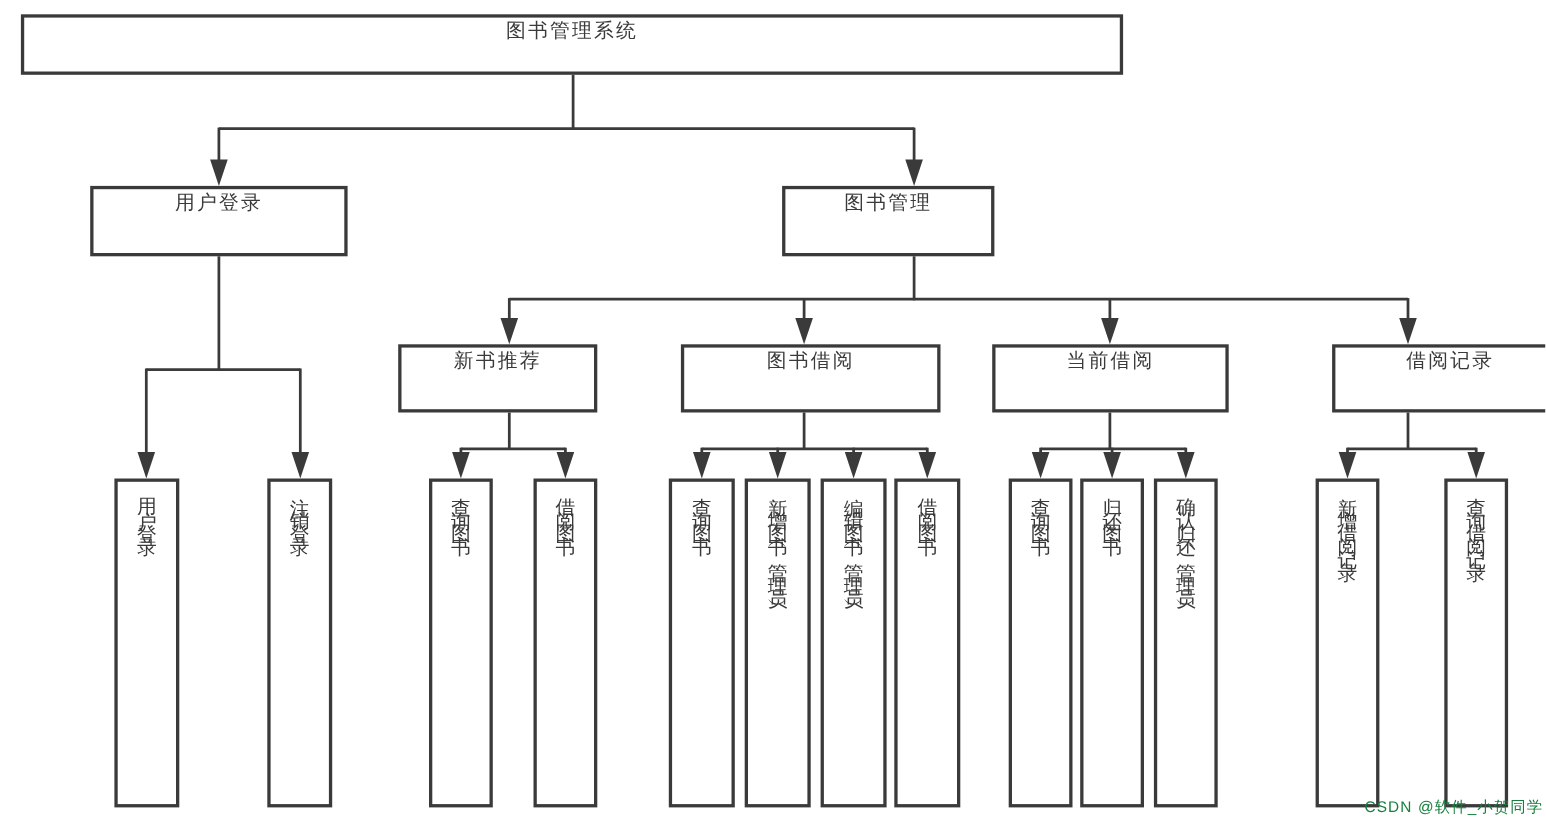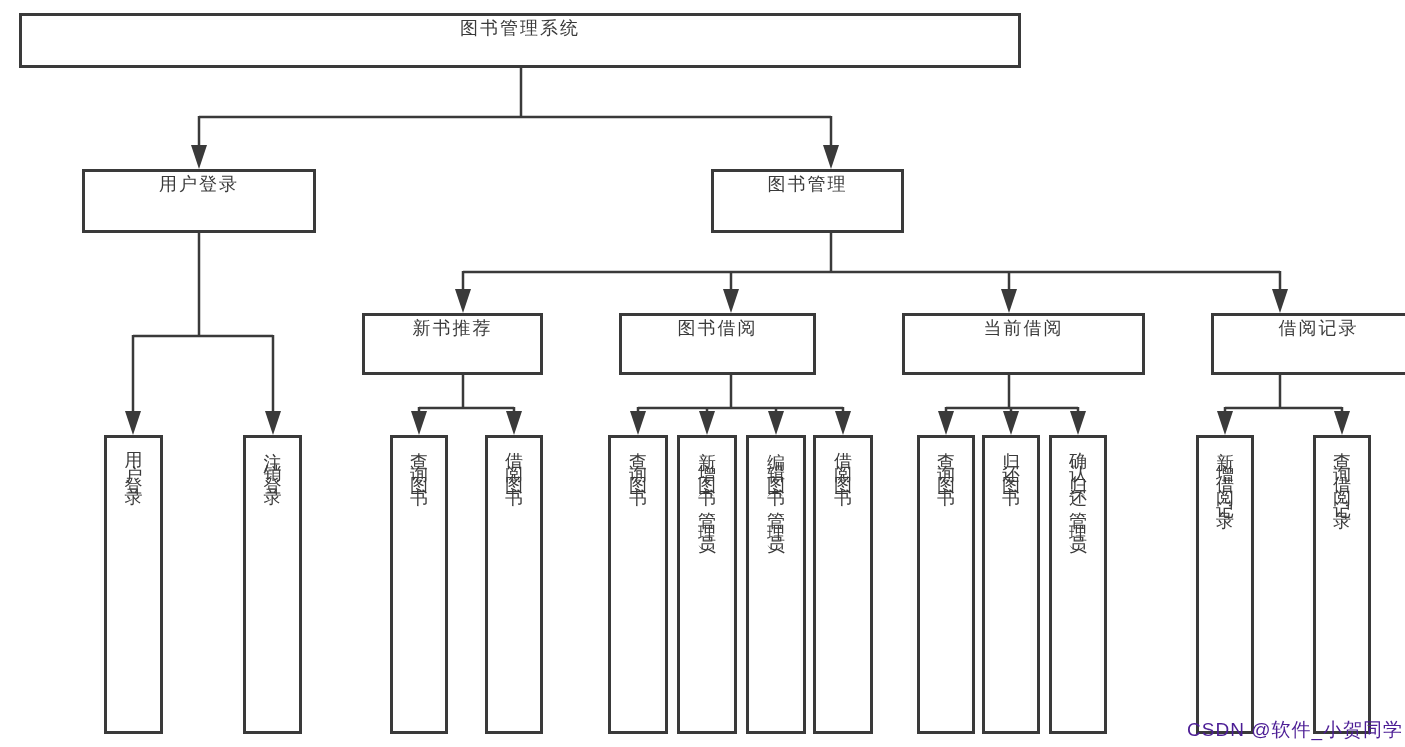--- a/index.html
+++ b/index.html
@@ -15,21 +15,21 @@
     border:3px solid #3a3a3a;color:#3a3a3a;z-index:1;
     display:flex;align-items:flex-start;justify-content:center;
   }
   .h-label{font-size:18px;letter-spacing:2px;white-space:nowrap;}
   .leaf .v{
     writing-mode:vertical-rl;text-orientation:mixed;
     font-size:18px;line-height:1;letter-spacing:12px;white-space:nowrap;
   }
   .watermark{
     position:absolute;right:2px;bottom:4px;z-index:2;
-    font-size:19px;letter-spacing:1px;color:#4c1d95;white-space:nowrap;
+    font-size:14px;letter-spacing:1px;color:#15803d;white-space:nowrap;
   }
 </style>
 </head>
 <body>
 
 <div class="canvas">
 
   <svg class="wires" width="1405" height="747" viewBox="0 0 1405 747">
     <g>
       <line x1="521" y1="66" x2="521" y2="118"></line>
@@ -106,24 +106,24 @@
   <div class="node" style="left:82px;top:169px;width:234px;height:64px">
     <span class="h-label">用户登录</span>
   </div>
   <div class="node" style="left:711px;top:169px;width:193px;height:64px">
     <span class="h-label">图书管理</span>
   </div>
 
   <div class="node" style="left:362px;top:313px;width:181px;height:62px">
     <span class="h-label">新书推荐</span>
   </div>
-  <div class="node" style="left:619px;top:313px;width:197px;height:62px">
+  <div class="node" style="left:619px;top:313px;width:236px;height:62px">
     <span class="h-label">图书借阅</span>
   </div>
-  <div class="node" style="left:902px;top:313px;width:243px;height:62px">
+  <div class="node" style="left:902px;top:313px;width:215px;height:62px">
     <span class="h-label">当前借阅</span>
   </div>
   <div class="node" style="left:1211px;top:313px;width:215px;height:62px">
     <span class="h-label">借阅记录</span>
   </div>
 
   <div class="node leaf" style="left:104px;top:435px;width:59px;height:299px">
     <span class="v">用户登录</span>
   </div>
   <div class="node leaf" style="left:243px;top:435px;width:59px;height:299px">

